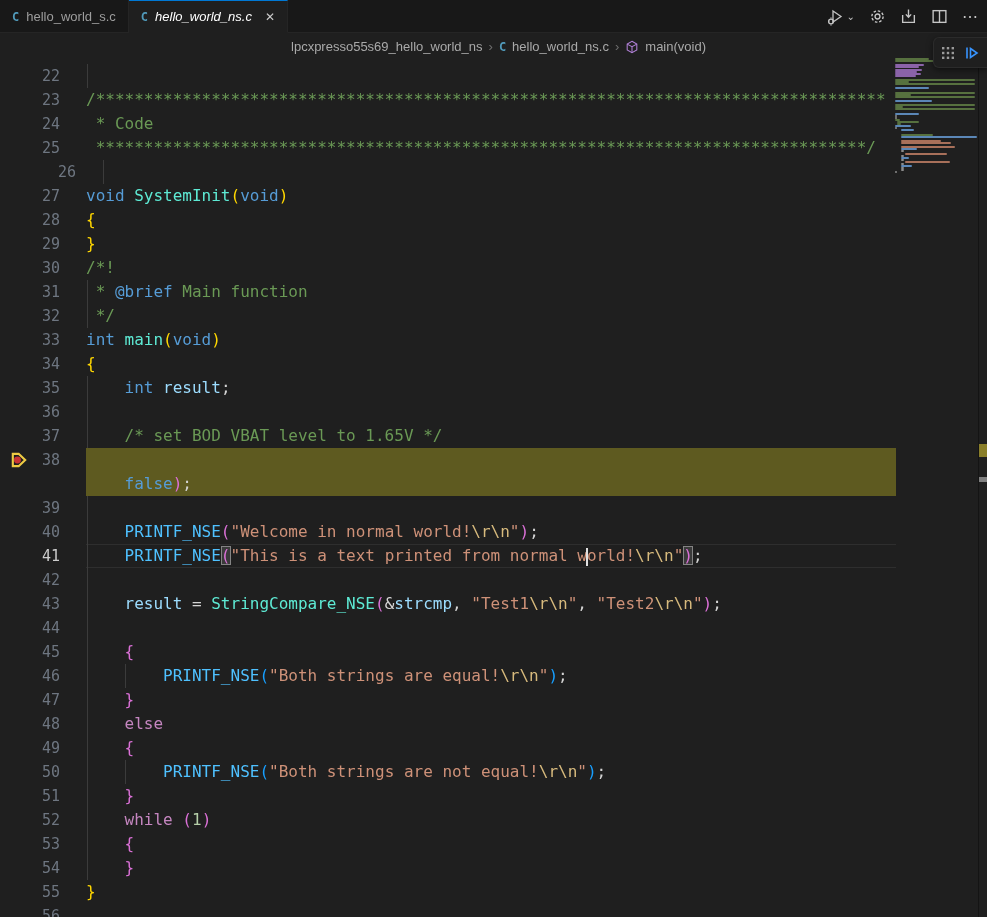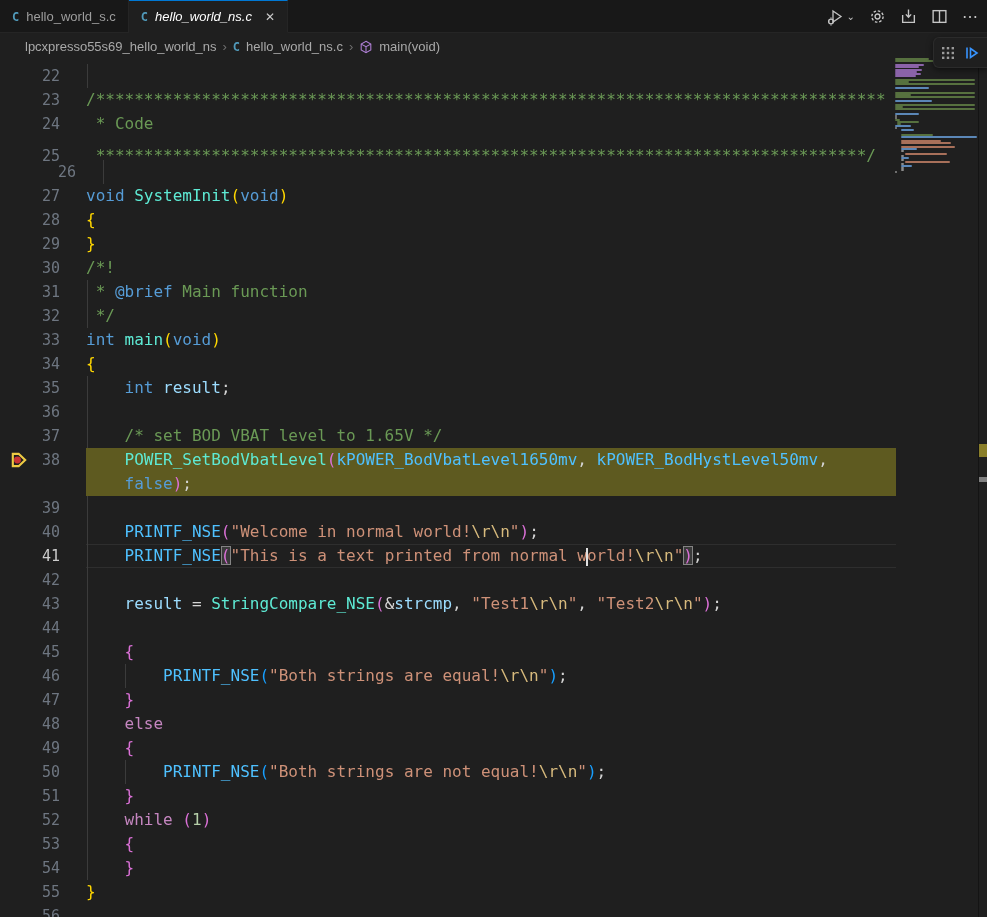--- a/index.html
+++ b/index.html
@@ -17,21 +17,21 @@
             font-family:"DejaVu Sans Mono", monospace; }
   .tab-close { color:#cccccc; font-size:12px; margin-left:6px; }
   .tab-actions { position:absolute; right:8px; top:0; height:33px; display:flex;
                  align-items:center; gap:14px; }
   .act-icon { display:flex; align-items:center; color:#c5c5c5; }
   .chev { color:#c5c5c5; font-size:10px; margin-left:1px; }
   .more-dots { color:#c5c5c5; font-size:16px; letter-spacing:1px; }
   
   .breadcrumbs { position:absolute; left:0; top:33px; width:987px; height:27px;
                  background:#1f1f1f; display:flex; align-items:center; gap:6px;
-                 padding-left:25px; font-size:13px; color:#a9a9a9; }
+                 padding-left:10px; font-size:13px; color:#a9a9a9;justify-content:center; }
   .crumb { cursor:pointer; }
   .crumb-sep { color:#6e6e6e; font-size:13px; }
   
   .editor { position:absolute; left:8px; top:60px; width:987px; height:857px;
             background:#1f1f1f; overflow:hidden;
             font-family:"DejaVu Sans Mono", monospace; }
   .row { position:absolute; left:0; width:888px; height:24px; }
   .row .num { position:absolute; left:0; top:0; width:52px; height:24px; line-height:24px;
               text-align:right; color:#6e7681; font-size:15px; }
   .row.cur .num { color:#cccccc; }
@@ -141,21 +141,21 @@
         <div class="content"></div>
       </div>
       <div class="row" style="top: 28px;">
         <div class="num">23</div>
         <div class="content"><span class="tk-com">/**********************************************************************************</span></div>
       </div>
       <div class="row" style="top: 52px;">
         <div class="num">24</div>
         <div class="content"><span class="tk-com"> * Code</span></div>
       </div>
-      <div class="row" style="top: 76px; margin-top: 8px;">
+      <div class="row" style="top: 76px;">
         <div class="num">25</div>
         <div class="content"><span class="tk-com"> ********************************************************************************/</span></div>
       </div>
       <div class="row" style="top: 100px; margin-left: 16px;">
         <div class="guide" style="left: 78.5px;"></div>
         <div class="num">26</div>
         <div class="content"></div>
       </div>
       <div class="row" style="top: 124px;">
         <div class="num">27</div>
@@ -202,21 +202,20 @@
         <div class="content"></div>
       </div>
       <div class="row" style="top: 364px;">
         <div class="guide" style="left: 78.5px;"></div>
         <div class="num">37</div>
         <div class="content"><span class="tk-pl">    </span><span class="tk-com">/* set BOD VBAT level to 1.65V */</span></div>
       </div>
       <div class="row" style="top: 388px;">
         <div class="rowbg hl"></div>
         <div class="num">38</div>
-        <div class="content"><span class="tk-pl">    </span><span class="tk-fn">POWER_SetBodVbatLevel</span><span class="tk-b2">(</span><span class="tk-mac">kPOWER_BodVbatLevel1650mv</span><span class="tk-pl">, </span><span class="tk-mac">kPOWER_BodHystLevel50mv</span><span class="tk-pl">,</span></div>
         <div class="glyph"><svg width="18" height="18" viewBox="0 0 16 16">
             <path d="M2.5 2.5h5.2L13.5 8l-5.8 5.5H2.5z" fill="none" stroke="#EFCB43" stroke-width="1.9"></path>
             <circle cx="6.6" cy="8" r="3.1" fill="#C93434"></circle>
           </svg></div>
       </div>
       <div class="row" style="top: 412px;">
         <div class="rowbg hl"></div>
         <div class="num"></div>
         <div class="content"><span class="tk-pl">    </span><span class="tk-kw">false</span><span class="tk-b2">)</span><span class="tk-pl">;</span></div>
       </div>

